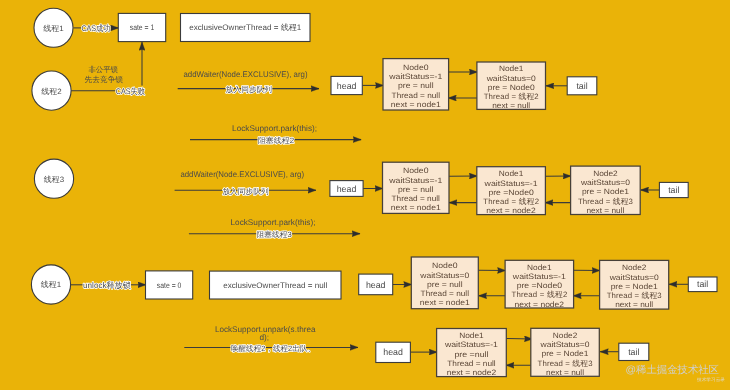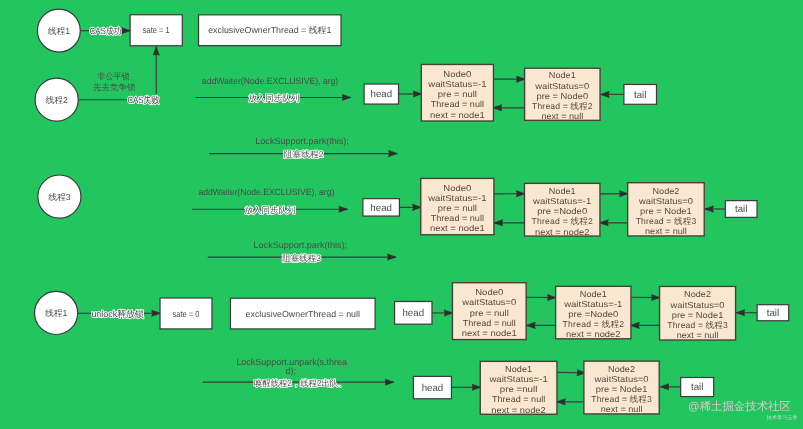--- a/index.html
+++ b/index.html
@@ -2,21 +2,21 @@
 <html><head>
 <meta charset="utf-8">
 <title>AQS flow diagram</title>
 <style>
   html,body{margin:0;padding:0;background:#ffffff;}
   body{width:730px;height:390px;overflow:hidden;
        font-family:"Liberation Sans","DejaVu Sans",sans-serif;
        -webkit-font-smoothing:antialiased;-moz-osx-font-smoothing:grayscale;
        text-rendering:geometricPrecision;font-smooth:always;}
   *{-webkit-font-smoothing:antialiased;}
-  #stage{position:relative;width:730px;height:390px;background:#22c55e;overflow:hidden;
+  #stage{position:relative;width:730px;height:390px;background:#eab308;overflow:hidden;
          transform:translateZ(0);will-change:transform;}
   svg#d{position:absolute;left:0;top:0;display:block;}
   .shp{fill:#ffffff;stroke:#3b3b3b;stroke-width:1.1;}
   .nodebox{fill:#fae7d1;stroke:#474038;stroke-width:1.25;}
   .ln{stroke:#3b3b3b;stroke-width:1.05;fill:none;}
   text{font-family:"Liberation Sans","DejaVu Sans",sans-serif;fill:#4a4a4a;}
   .t-node{fill:#5b4636;}
   .halo{paint-order:stroke;stroke:#ffffff;stroke-width:1.7px;stroke-linejoin:round;}
   .wm{fill:#cfcfcf;}
   .wm2{fill:#dcdcdc;}

